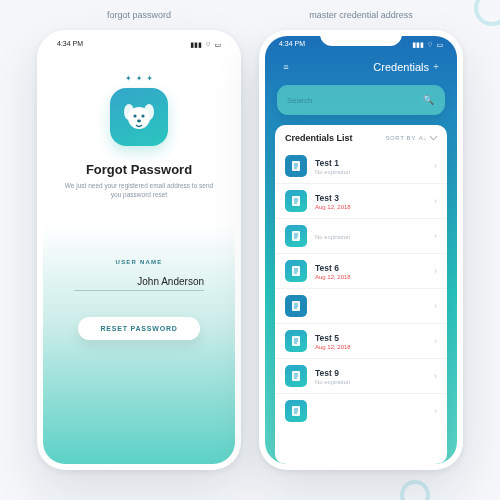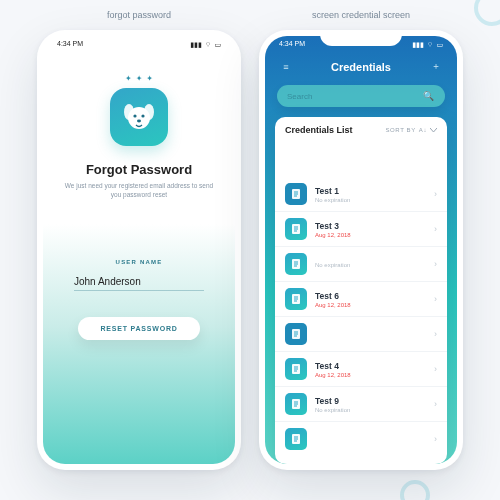--- a/index.html
+++ b/index.html
@@ -34,33 +34,33 @@
   .status-icons span { font-size:7px; }
 
   
   .fp-bg { width:100%; height:100%; background: linear-gradient(180deg,#ffffff 0%,#ffffff 44%,#c9ece8 68%,#5cd1c6 100%); display:flex; flex-direction:column; align-items:center; padding-top:52px; }
   .logo { width:58px; height:58px; border-radius:16px; background: linear-gradient(160deg,#33a6c9 0%,#2bc6bf 100%); position:relative; display:flex; align-items:center; justify-content:center; box-shadow: 0 6px 14px rgba(40,180,180,0.25);}
   .stars { position:absolute; top:-14px; left:50%; transform:translateX(-50%); display:flex; gap:4px; }
   .stars span { color:#2a8ea8; font-size:8px; }
   .fp-title { font-size:13px; font-weight:700; color:#222; margin-top:16px; }
   .fp-sub { font-size:6.5px; color:#8a98a6; text-align:center; line-height:1.4; margin-top:4px; max-width:150px; }
   .fp-field-label { font-size:6px; letter-spacing:1.2px; color:#2f7c8e; margin-top:60px; font-weight:600; }
-  .fp-input { margin-top:8px; font-size:10px; color:#222; border:none; border-bottom:1px solid #2f7c8e55; background:transparent; text-align:left; padding:3px 0; width:130px; outline:none; }
+  .fp-input { margin-top:8px; font-size:10px; color:#222; border:none; border-bottom:1px solid #2f7c8e55; background:transparent; text-align:right; padding:3px 0; width:130px; outline:none; }
   .fp-btn { margin-top:26px; background:#fff; border:none; border-radius:20px; padding:8px 22px; font-size:7px; font-weight:700; letter-spacing:.8px; color:#2f7c8e; box-shadow:0 6px 14px rgba(0,0,0,0.08); cursor:pointer; }
 
   
   .cr-bg { width:100%; height:100%; background: linear-gradient(180deg,#1a6fb8 0%,#2293c0 26%,#29c5be 60%,#5ed8c9 100%); display:flex; flex-direction:column; position:relative; }
   .cr-header { display:flex; align-items:center; justify-content:space-between; padding:24px 14px 8px; }
-  .cr-title { color:#fff; font-size:11px; font-weight:700; flex:1; text-align:center; }
+  .cr-title { color:#fff; font-size:11px; font-weight:400; flex:1; text-align:right; }
   .cr-icon { color:#cfe9f5; width:14px; text-align:center; cursor:pointer; }
-  .cr-search { margin:4px 12px 10px; height:22px; border-radius:11px; background: rgba(90,210,200,0.7); display:flex; align-items:center; padding:0 10px; gap:6px; box-shadow:0 4px 10px rgba(0,0,0,0.08);}
+  .cr-search { margin:4px 12px 10px; height:30px; border-radius:11px; background: rgba(90,210,200,0.7); display:flex; align-items:center; padding:0 10px; gap:6px; box-shadow:0 4px 10px rgba(0,0,0,0.08);}
   .cr-search input { flex:1; border:none; background:transparent; outline:none; font-size:8px; color:#116; }
   .cr-search input::placeholder { color:#2f7c8e; opacity:.7; }
   .cr-search .mag { color:#2f7c8e; font-size:9px; }
-  .card { margin:0 10px; background:#fff; border-radius:10px; box-shadow:0 10px 24px rgba(10,40,60,0.15); flex:1; display:flex; flex-direction:column; overflow:hidden;gap:36px; }
+  .card { margin:0 10px; background:#fff; border-radius:10px; box-shadow:0 10px 24px rgba(10,40,60,0.15); flex:1; display:flex; flex-direction:column; overflow:hidden; }
   .card-head { display:flex; align-items:center; justify-content:space-between; padding:8px 10px 6px; }
   .card-title { font-size:9px; font-weight:700; color:#222; }
   .sortby { font-size:6px; color:#9aa6b2; letter-spacing:.6px; display:flex; align-items:center; gap:3px; cursor:pointer; }
   .sortby svg { display:block; }
   .list { flex:1; overflow:hidden; }
   .row { display:flex; align-items:center; padding:6px 10px; cursor:pointer; border-top:1px solid #f0f3f6;justify-content:space-between; }
   .row:first-child { border-top:none; }
   .badge { width:22px; height:22px; border-radius:5px; background:linear-gradient(160deg,#2aa7c8,#2bc7bf); display:flex; align-items:center; justify-content:center; flex-shrink:0; }
   .badge.solid { background:#1f8ab8; }
   .row-text { margin-left:8px; flex:1; min-width:0; }
@@ -112,21 +112,21 @@
           <div class="fp-sub">We just need your registered email address to send you password reset</div>
           <div class="fp-field-label">USER NAME</div>
           <input class="fp-input" value="John Anderson" style="">
           <button class="fp-btn">RESET PASSWORD</button>
         </div>
       </div>
     </div>
   </div>
 
   <div class="col">
-    <div class="screen-label">screen credential screen</div>
+    <div class="screen-label">master credential address</div>
     <div class="phone">
       <div class="notch"></div>
       <div class="screen">
         <div class="statusbar light">
           <span>4:34 PM</span>
           <div class="status-icons">
             <span>▮▮▮</span>
             <span>⌔</span>
             <span>▭</span>
           </div>
@@ -226,21 +226,21 @@
                 <div class="row">
                   <div class="badge ">
                     <svg width="12" height="12" viewBox="0 0 12 12">
                       <rect x="2" y="1" width="8" height="10" rx="1" fill="#fff" opacity=".95"></rect>
                       <line x1="4" y1="4" x2="8" y2="4" stroke="#2aa7c8" stroke-width="1"></line>
                       <line x1="4" y1="6" x2="8" y2="6" stroke="#2aa7c8" stroke-width="1"></line>
                       <line x1="4" y1="8" x2="7" y2="8" stroke="#2aa7c8" stroke-width="1"></line>
                     </svg>
                   </div>
                   <div class="row-text">
-                    <div class="row-title">Test 4</div>
+                    <div class="row-title">Test 5</div>
                     <div class="row-sub date">Aug 12, 2018</div>
                   </div>
                   <div class="chev">›</div>
                 </div>
                 <div class="row">
                   <div class="badge ">
                     <svg width="12" height="12" viewBox="0 0 12 12">
                       <rect x="2" y="1" width="8" height="10" rx="1" fill="#fff" opacity=".95"></rect>
                       <line x1="4" y1="4" x2="8" y2="4" stroke="#2aa7c8" stroke-width="1"></line>
                       <line x1="4" y1="6" x2="8" y2="6" stroke="#2aa7c8" stroke-width="1"></line>

